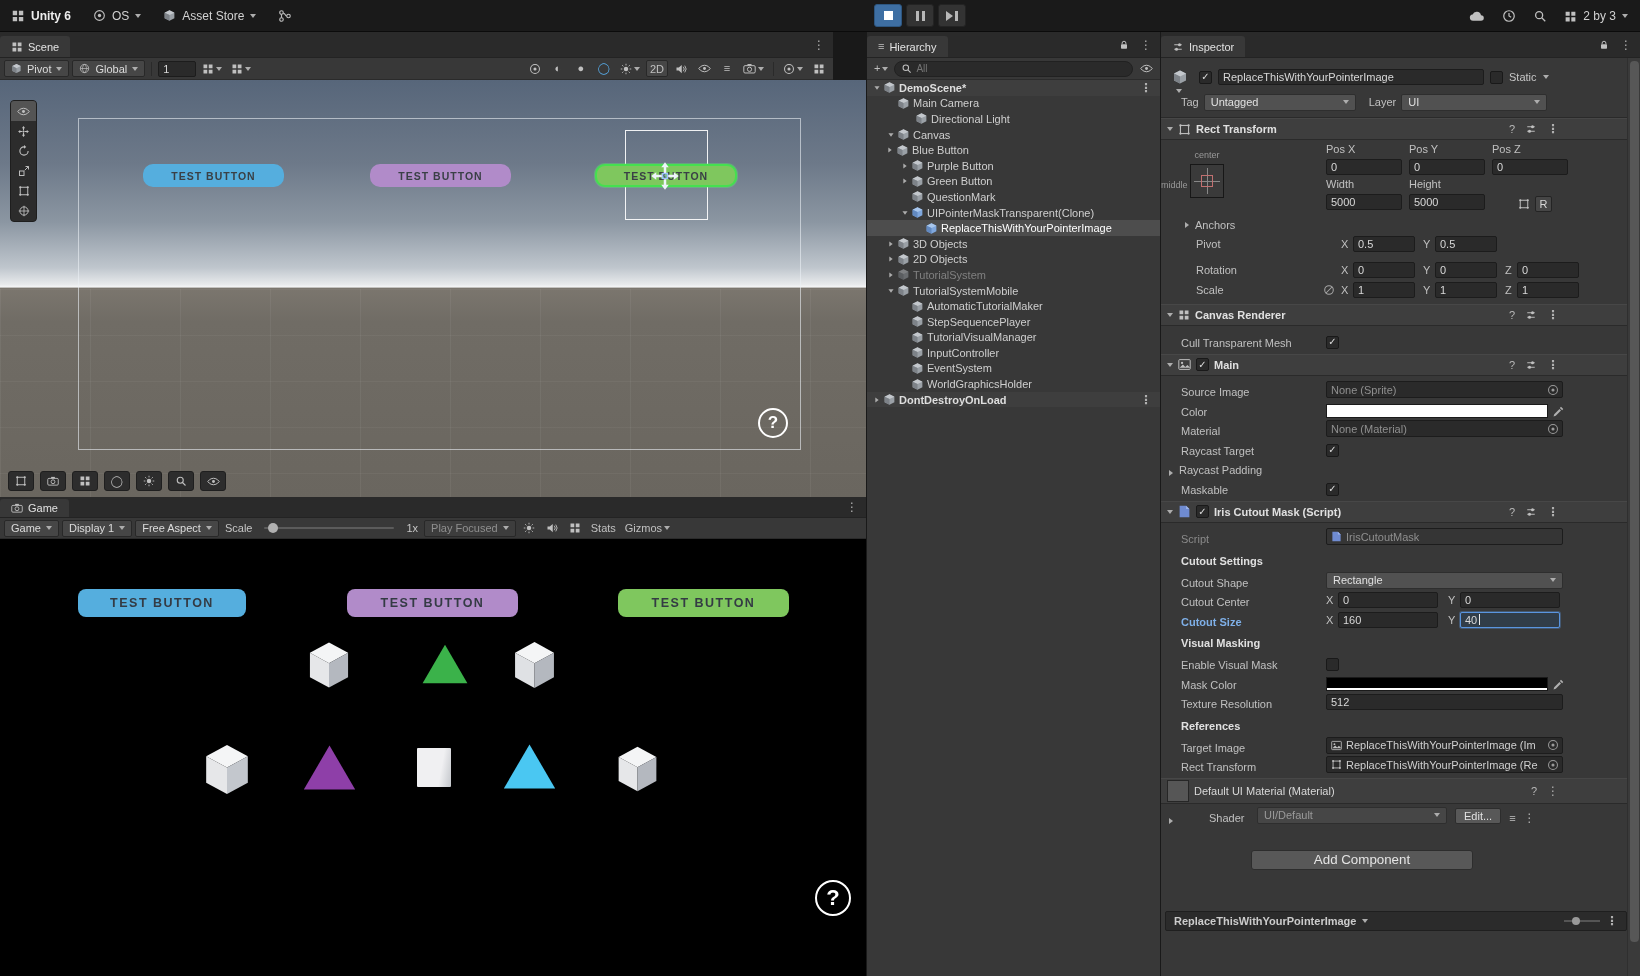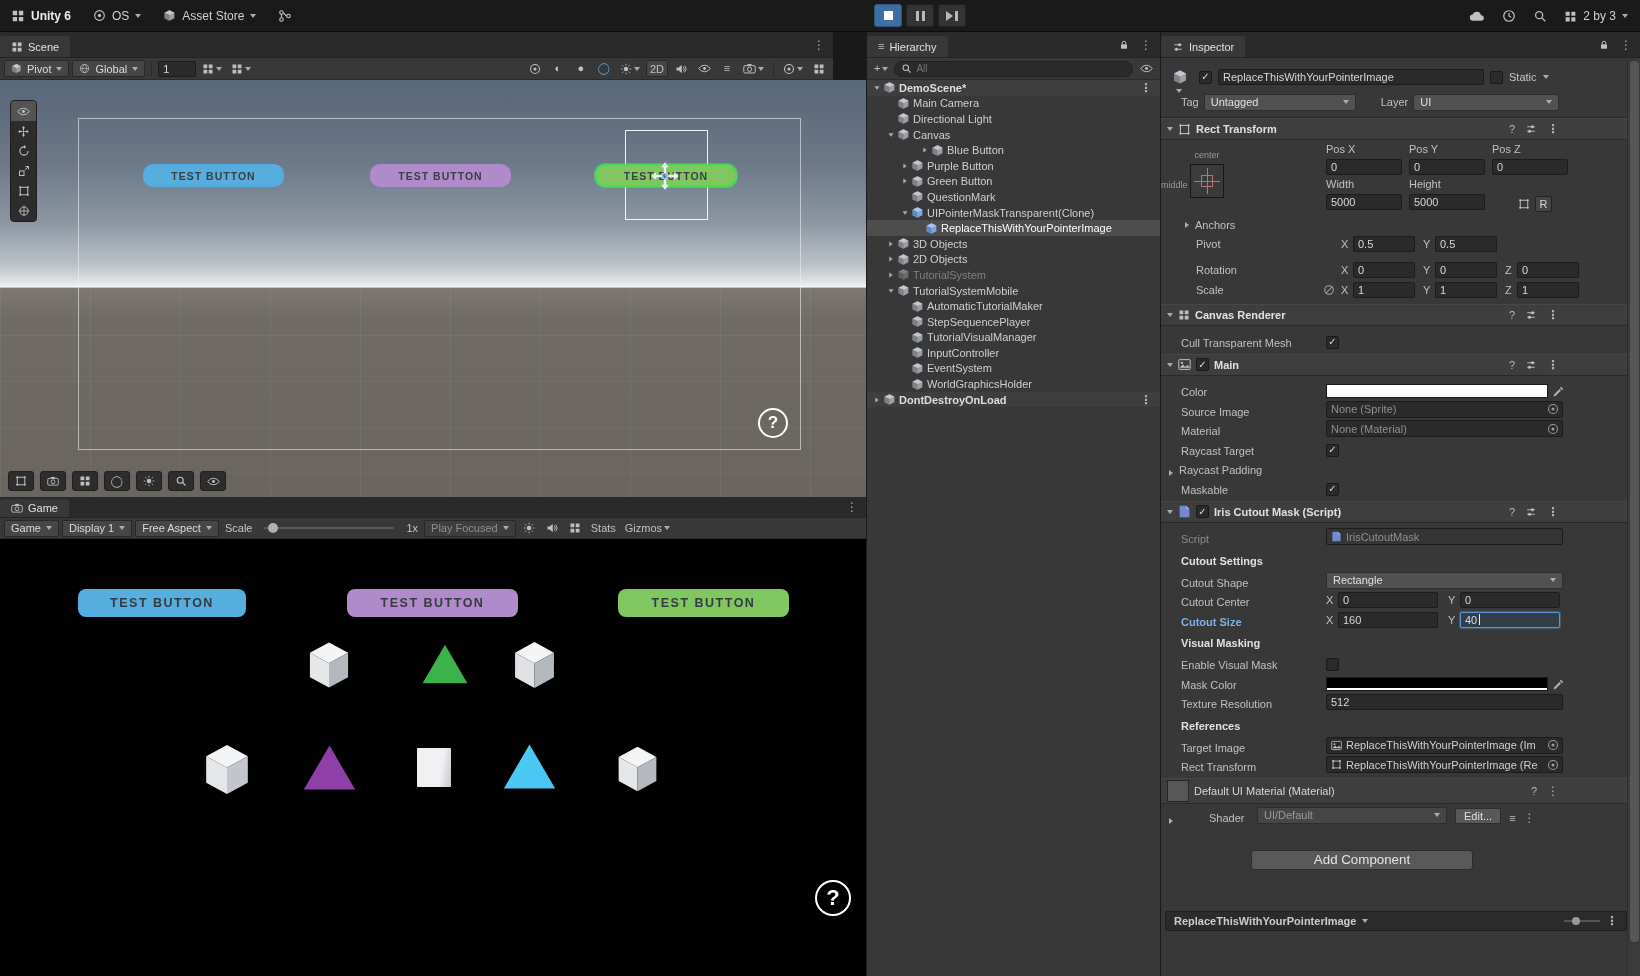--- a/index.html
+++ b/index.html
@@ -670,37 +670,37 @@
           <span class="hspacer"></span>
           <span class="kebab" style="margin-right:8px">⋮</span>
         </div>
       <div class="h-row" style="padding-left:18px">
           <span class="slot"></span>
           <svg class="hicon">
             <use href="#i-cube"></use>
           </svg>
           <span>Main Camera</span>
         </div>
-      <div class="h-row" style="padding-left:18px">
+      <div class="h-row" style="padding-left:36px">
           <span class="slot"></span>
           <svg class="hicon">
             <use href="#i-cube"></use>
           </svg>
           <span>Directional Light</span>
         </div>
       <div class="h-row" style="padding-left:18px">
           <span class="slot">
             <i class="tri-d"></i>
           </span>
           <svg class="hicon">
             <use href="#i-cube"></use>
           </svg>
           <span>Canvas</span>
         </div>
-      <div class="h-row" style="padding-left:52px">
+      <div class="h-row" style="padding-left:17px">
           <span class="slot">
             <i class="tri-r"></i>
           </span>
           <svg class="hicon">
             <use href="#i-cube"></use>
           </svg>
           <span>Blue Button</span>
         </div>
       <div class="h-row" style="padding-left:32px">
           <span class="slot">
@@ -865,21 +865,21 @@
           <span class="check"></span>
           <span class="slab">Static</span>
           <i class="tri-d"></i>
         </div>
         <div id="go-row2">
           <span class="flab">Tag</span>
           <div class="idd" style="width:152px">
               <span>Untagged</span>
               <i class="tri-d"></i>
             </div>
-          <span class="flab" style="margin-left:20px">Layer</span>
+          <span class="flab" style="margin-left:8px">Layer</span>
           <div class="idd" style="width:146px">
               <span>UI</span>
               <i class="tri-d"></i>
             </div>
         </div>
       </div>
 
       <div class="chead">
         <i class="tri-d"></i>
         <svg class="icon i13">
@@ -1003,36 +1003,36 @@
         <div class="right">
           <span class="hico">?</span>
           <svg class="icon i12">
               <use href="#i-preset"></use>
             </svg>
           <span class="kebab">⋮</span>
         </div>
       </div>
       <div class="ibody">
         <div class="irow">
-          <span class="ilabel">Color</span>
-          <div class="colorbar" style="background:#ffffff">
-              <i class="alpha"></i>
-            </div>
-          <svg class="icon i12 dropper">
-              <use href="#i-dropper"></use>
-            </svg>
-        </div>
-        <div class="irow">
           <span class="ilabel">Source Image</span>
           <div class="ofield none">
               <span class="txt">None (Sprite)</span>
               <svg class="picker">
                 <use href="#i-target"></use>
               </svg>
             </div>
+        </div>
+        <div class="irow">
+          <span class="ilabel">Color</span>
+          <div class="colorbar" style="background:#ffffff">
+              <i class="alpha"></i>
+            </div>
+          <svg class="icon i12 dropper">
+              <use href="#i-dropper"></use>
+            </svg>
         </div>
         <div class="irow">
           <span class="ilabel">Material</span>
           <div class="ofield none">
               <span class="txt">None (Material)</span>
               <svg class="picker">
                 <use href="#i-target"></use>
               </svg>
             </div>
         </div>

